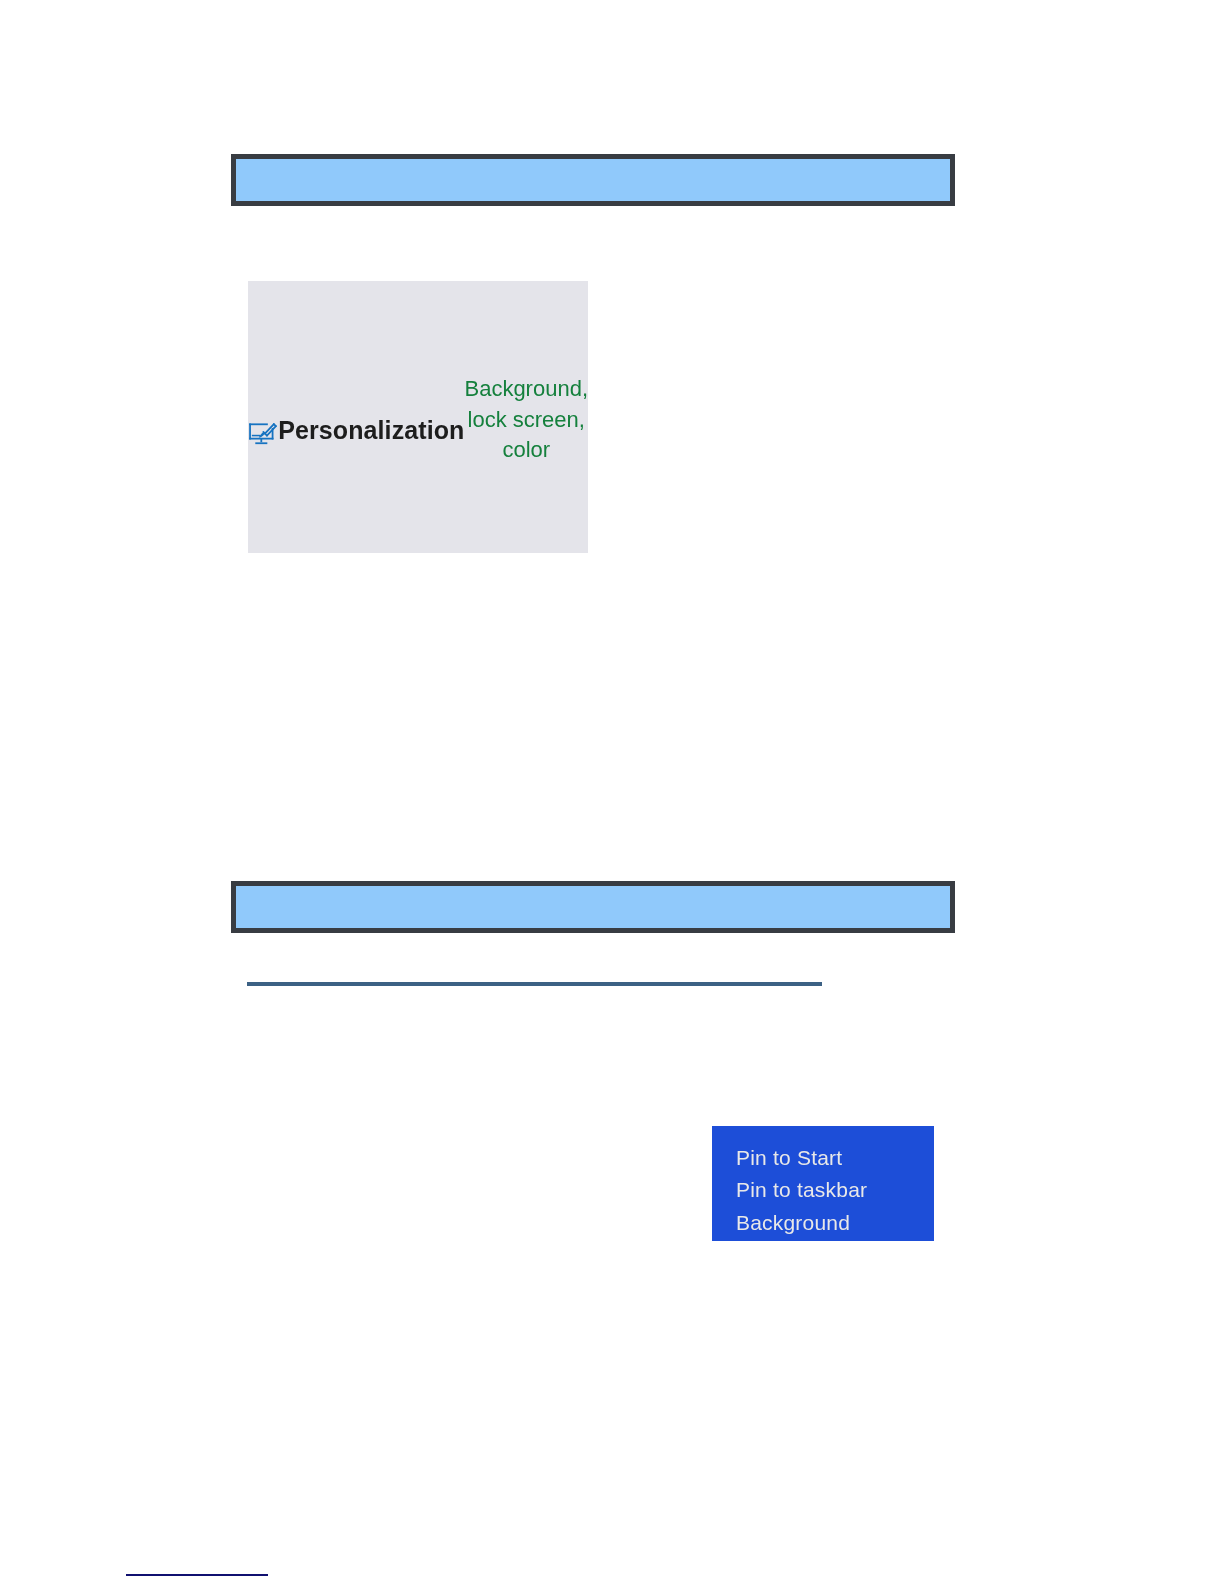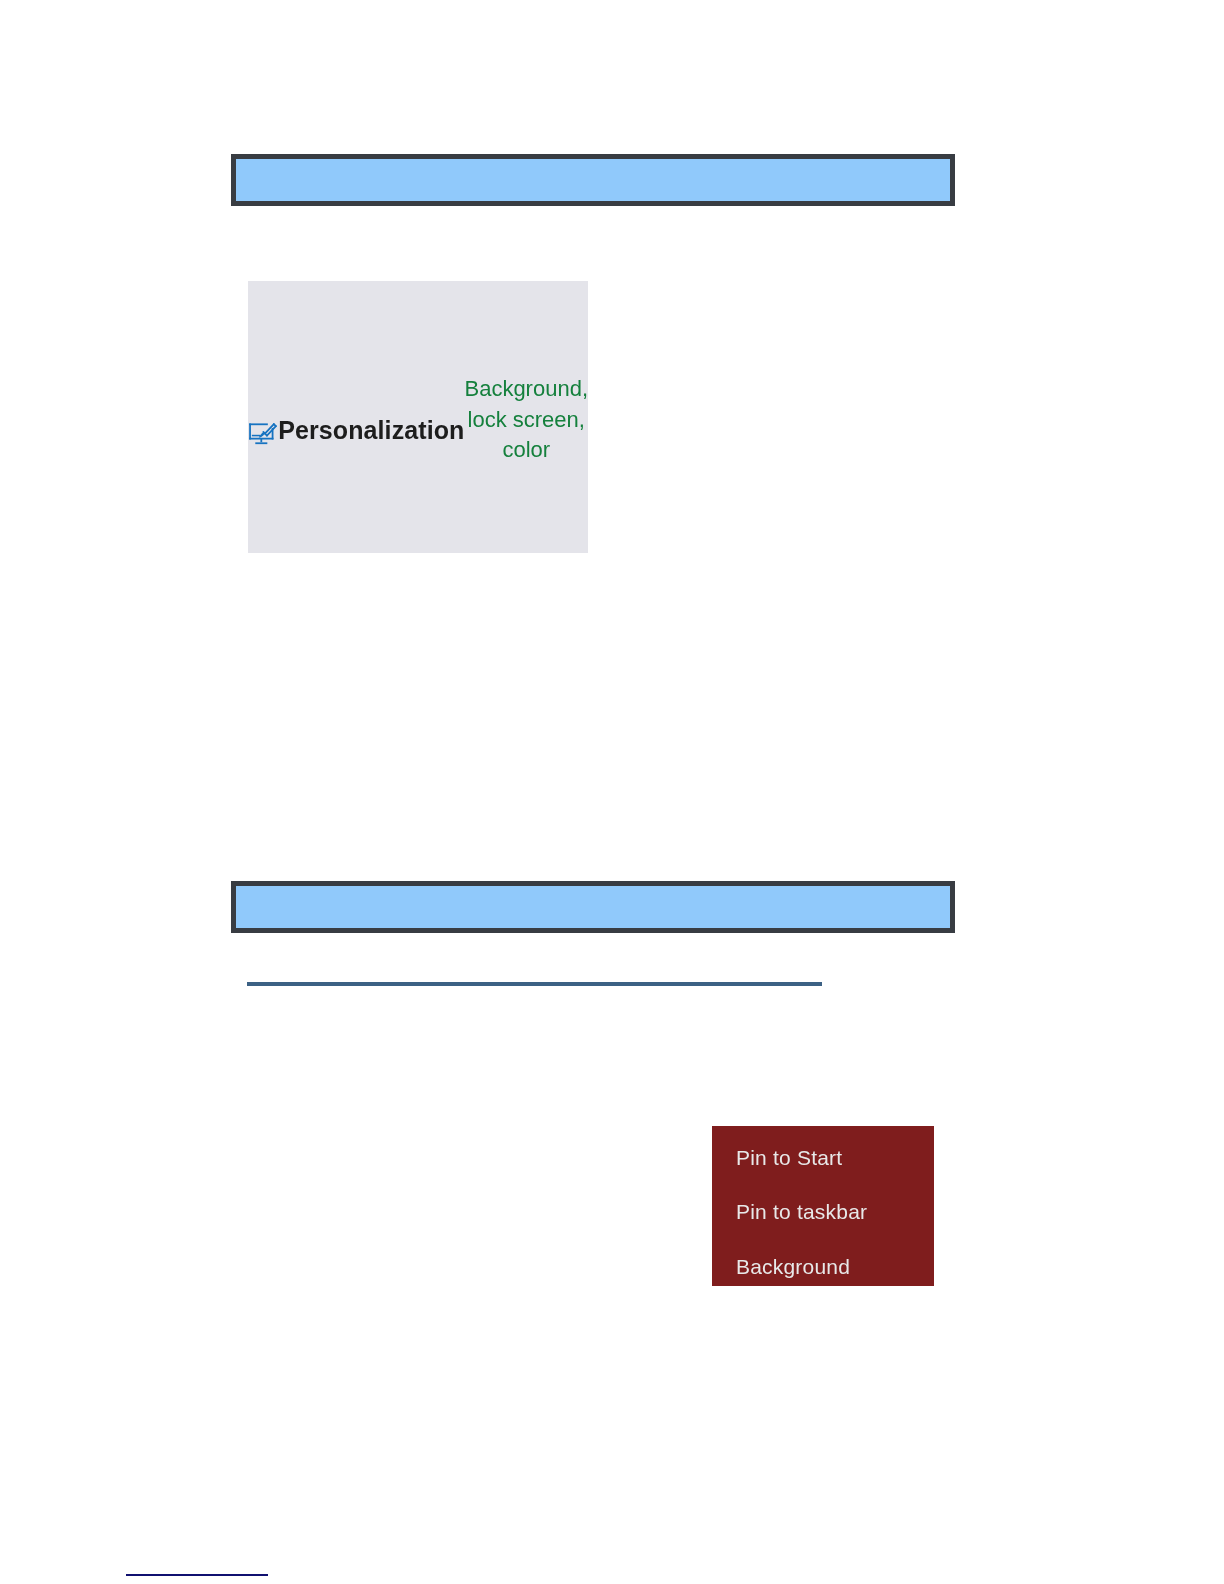--- a/index.html
+++ b/index.html
@@ -101,22 +101,22 @@
     height: 4px;
     background: #3c6184;
   }
 
   
   .context-menu {
     position: absolute;
     left: 712px;
     top: 1126px;
     width: 222px;
-    height: 160px;
-    background: #7f1d1d;
+    height: 115px;
+    background: #1d4ed8;
     box-sizing: border-box;
     padding: 16px 0 3px 0;
     display: flex;
     flex-direction: column;
     justify-content: space-between;
   }
   .menu-item {
     font-size: 21px;
     color: #e8e8e8;
     padding: 3px 0 3px 24px;

